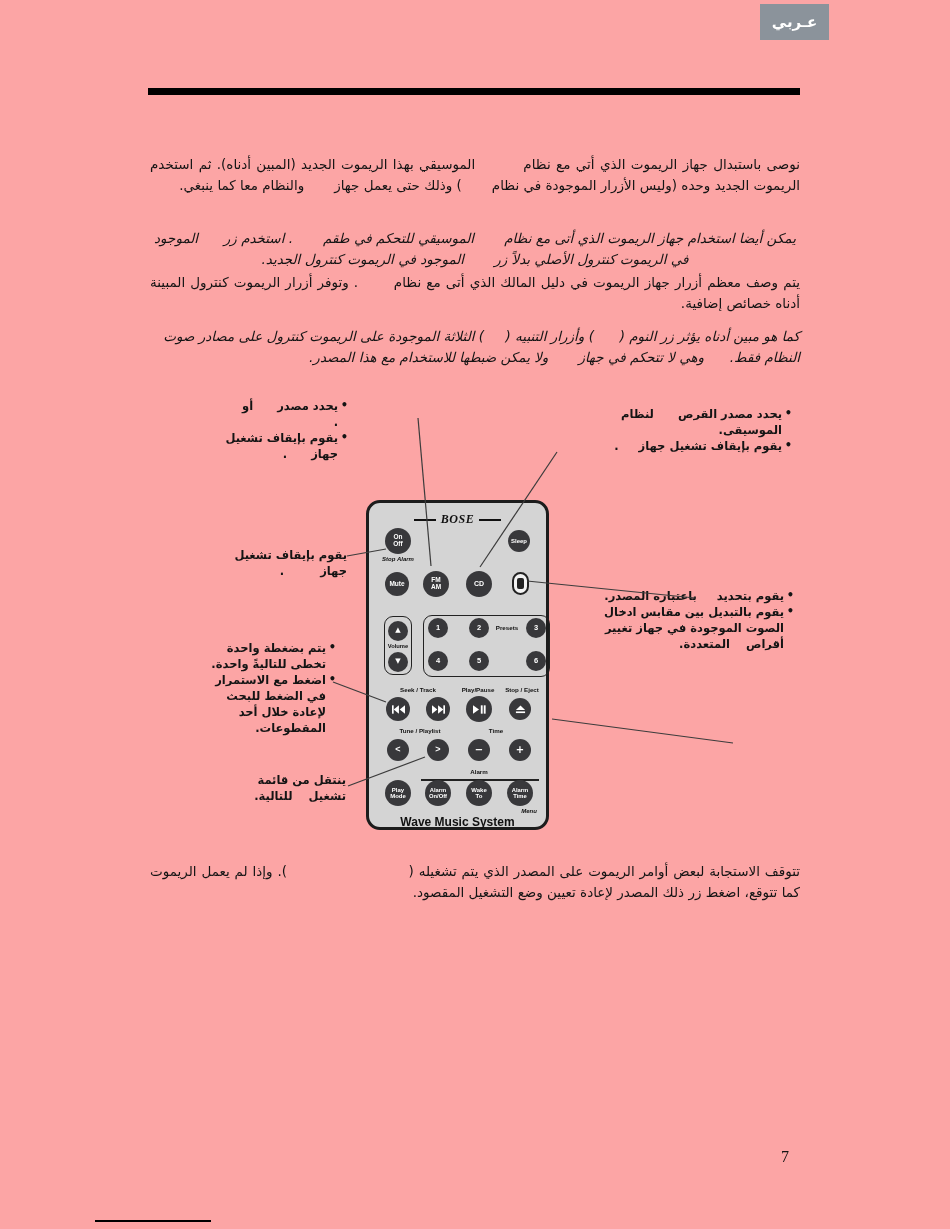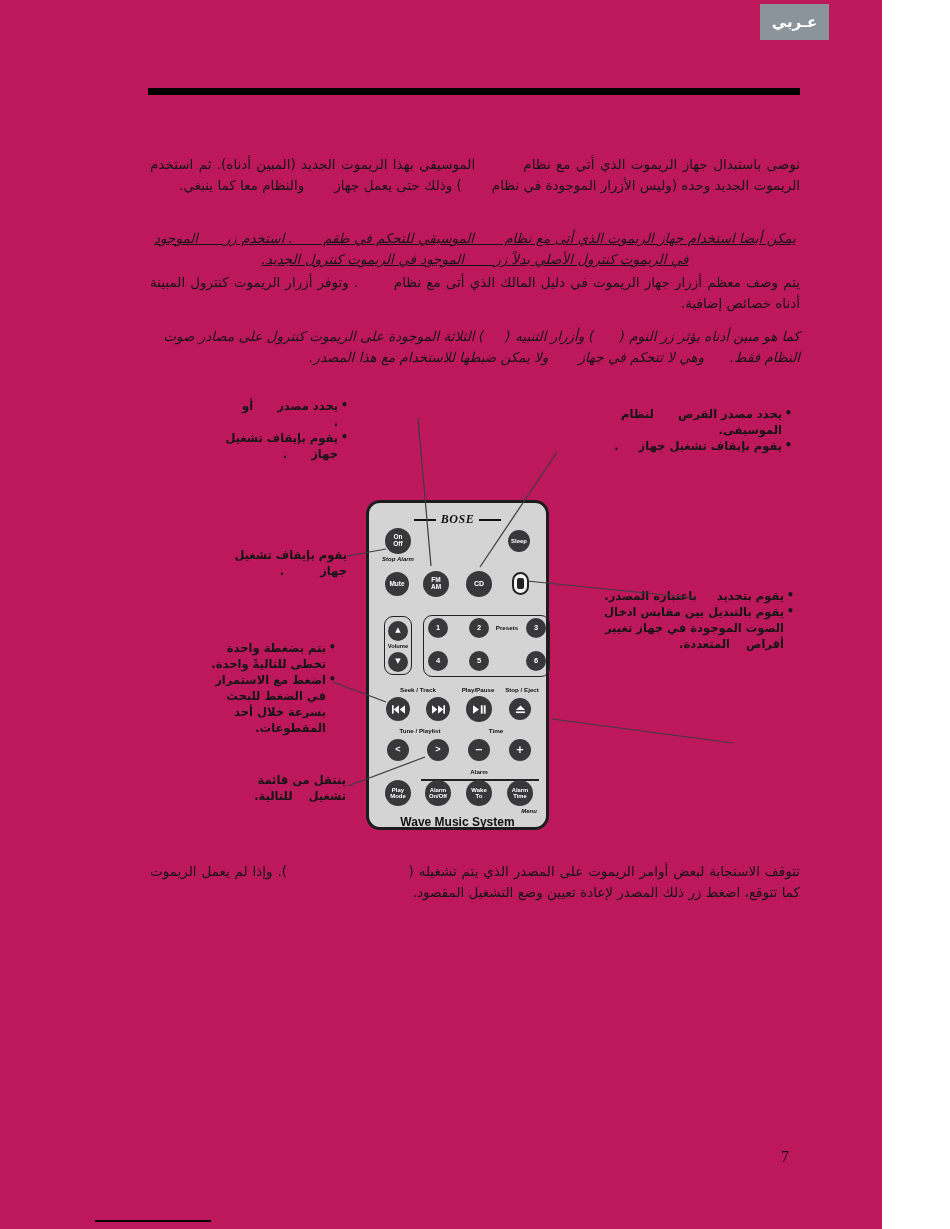--- a/index.html
+++ b/index.html
@@ -1,22 +1,22 @@
 <!DOCTYPE html>
 <html lang="ar"><head>
 <meta charset="utf-8">
 <style>
   * { box-sizing: border-box; }
   html,body { margin:0; padding:0; background:#ffffff; }
-  .page { position:relative; width:882px; height:1229px; background:#be185d; font-family:"DejaVu Sans",sans-serif; overflow:hidden; }
+  .page { position:relative; width:950px; height:1229px; background:#fca5a5; font-family:"DejaVu Sans",sans-serif; overflow:hidden; }
   .ar { direction:rtl; }
   .para { position:absolute; margin:0; font-size:13.5px; line-height:21px; color:#141414; }
   .just { text-align:justify; }
   .right { text-align:right; }
-  .center { text-align:center;text-decoration:underline; }
+  .center { text-align:center; }
   .it { font-style:italic; }
   .callout { position:absolute; font-size:11.5px; line-height:16px; font-weight:bold; color:#141414; }
   .bullets { list-style:none; margin:0; padding:0; }
   .bullets li { position:relative; padding-right:10px; }
   .bullets li::before { content:"•"; position:absolute; right:0; top:-1px; }
   .note { padding-right:10px; }
   .lang-tab { position:absolute; left:760px; top:4px; width:69px; height:36px; background:#8b939b; color:#fff;
               display:flex; align-items:center; justify-content:center; font-size:15px; font-weight:bold; }
   .top-rule { position:absolute; left:148px; top:88px; width:652px; height:7px; background:#000; }
   .footer-rule { position:absolute; left:95px; top:1220px; width:116px; height:2px; background:#000; }
@@ -70,21 +70,21 @@
       <li>يحدد مصدر القرص&nbsp;&nbsp;&nbsp;&nbsp;&nbsp; لنظام الموسيقى.</li>
       <li>يقوم بإيقاف تشغيل جهاز&nbsp;&nbsp;&nbsp;&nbsp; .</li>
     </ul>
   </div>
 
   <div class="callout ar" style="left:175px; top:547px; width:172px;">يقوم بإيقاف تشغيل جهاز&nbsp;&nbsp;&nbsp;&nbsp;&nbsp;&nbsp;&nbsp;&nbsp; .</div>
 
   <div class="callout ar" style="left:200px; top:640px; width:136px;">
     <ul class="bullets">
       <li>يتم بضغطة واحدة تخطى للتاليةً واحدة.</li>
-      <li>اضغط مع الاستمرار في الضغط للبحث بسرعة خلال أحد المقطوعات.</li>
+      <li>اضغط مع الاستمرار في الضغط للبحث لإعادة خلال أحد المقطوعات.</li>
     </ul>
   </div>
 
   <div class="callout ar" style="left:246px; top:772px; width:100px;">ينتقل من قائمة تشغيل&nbsp;&nbsp;&nbsp; للتالية.</div>
 
   <div class="callout ar" style="left:596px; top:588px; width:198px;">
     <ul class="bullets">
       <li>يقوم بتحديد&nbsp;&nbsp;&nbsp;&nbsp; باعتباره المصدر.</li>
       <li>يقوم بالتبديل بين مقابس ادخال الصوت الموجودة في جهاز تغيير أقراص&nbsp;&nbsp;&nbsp; المتعددة.</li>
     </ul>

